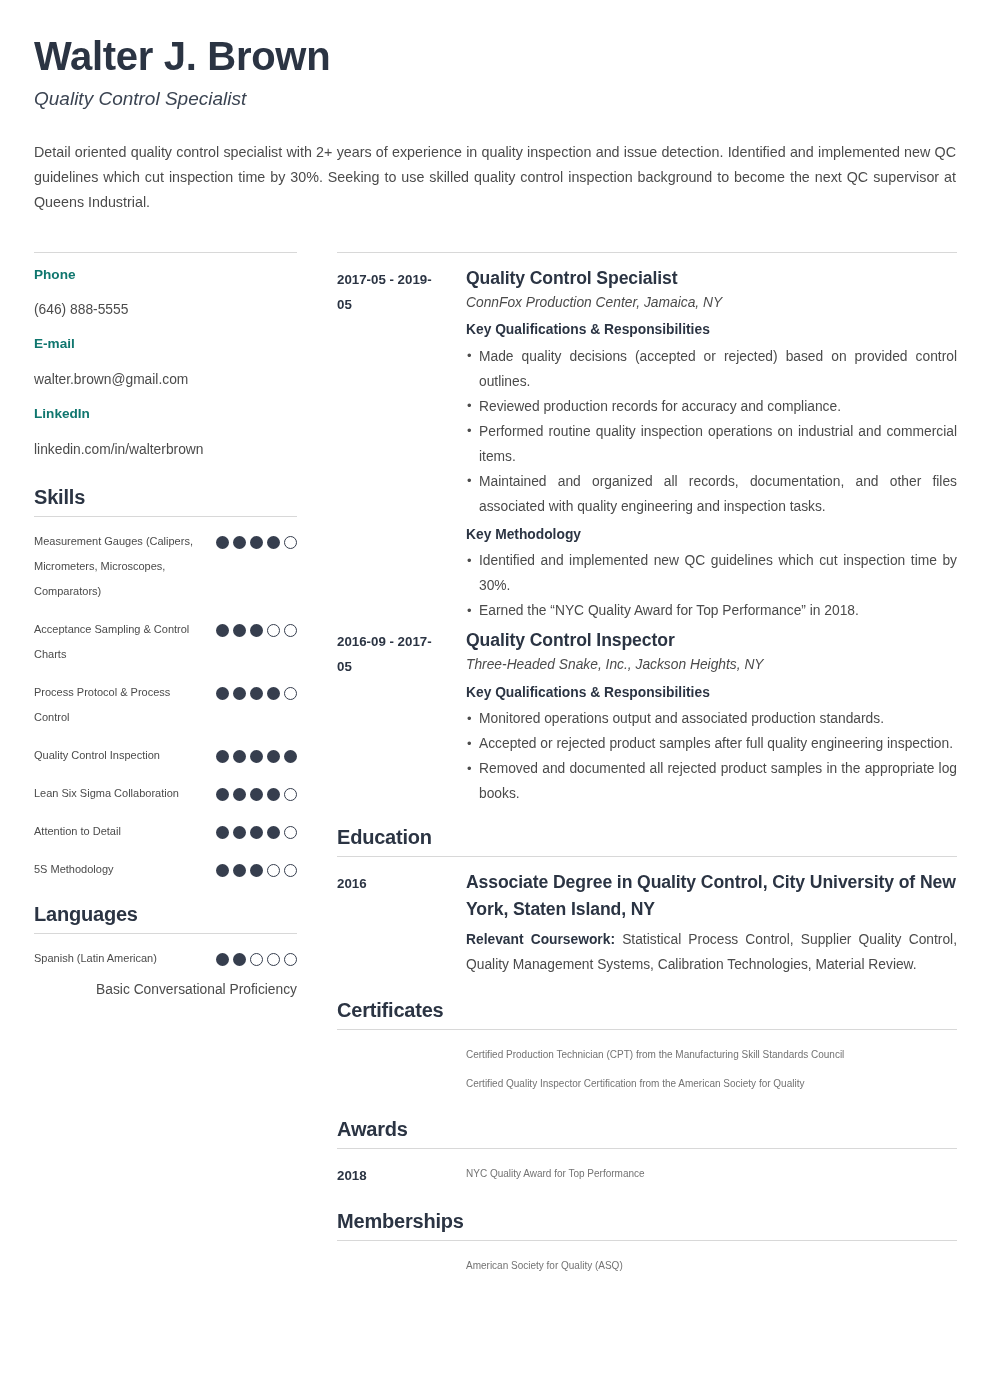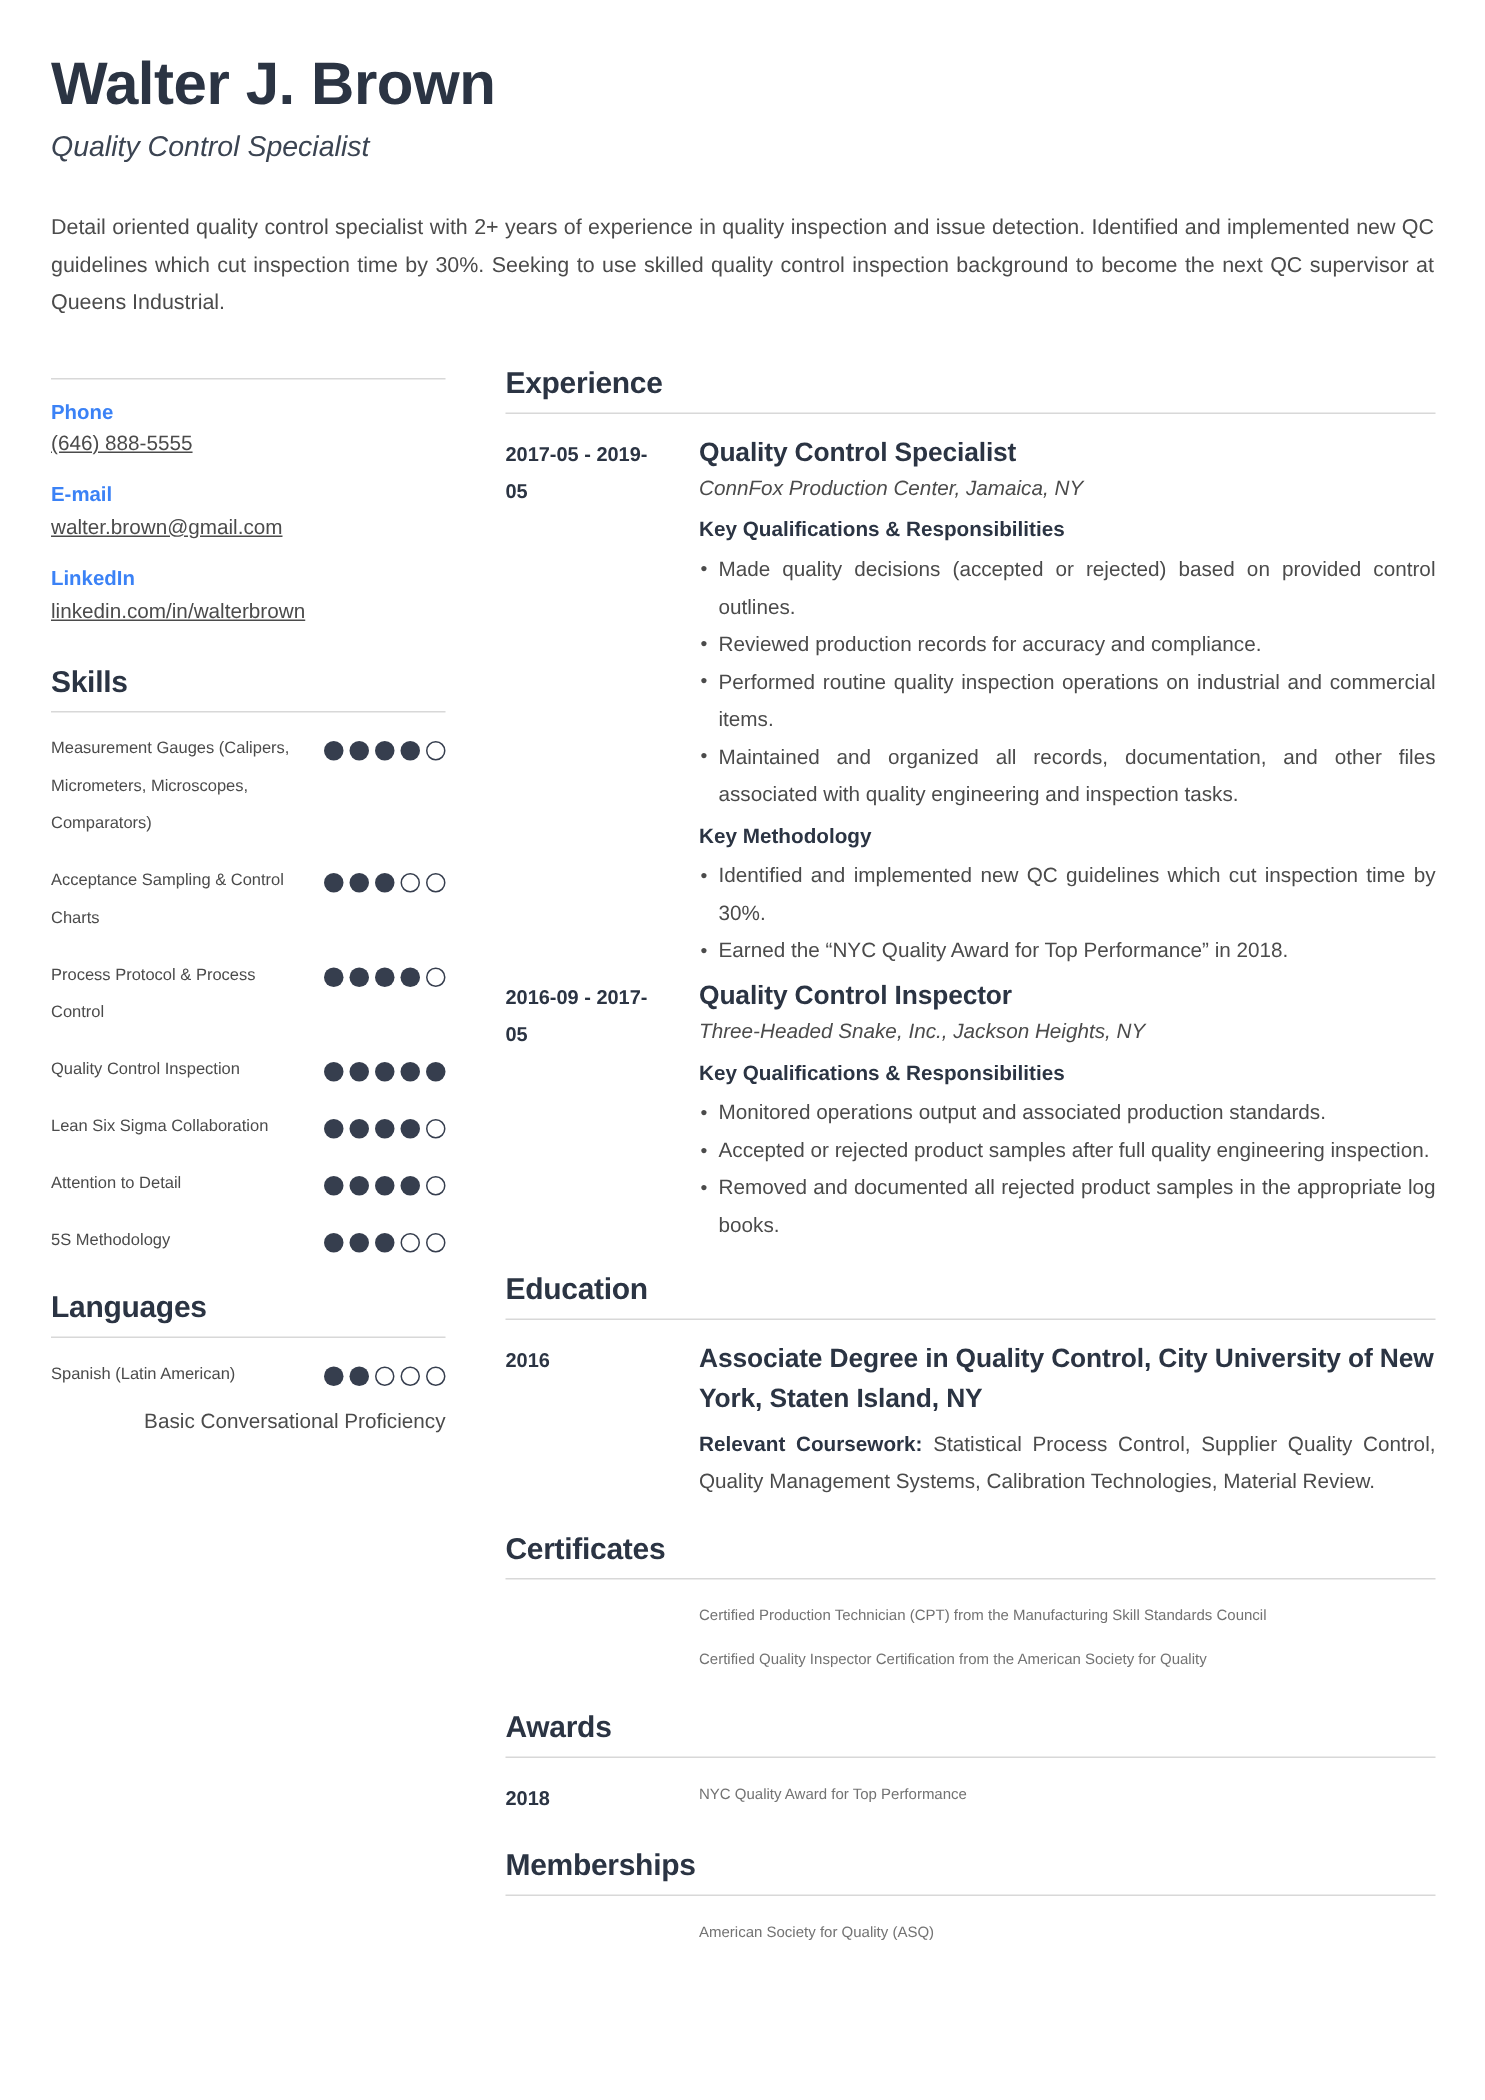--- a/index.html
+++ b/index.html
@@ -78,29 +78,28 @@
     border-bottom: 1px solid #d8d8d8;
     margin-top: 7px;
     margin-bottom: 12px;
   }
 
   
   .info-block { margin-bottom: 14px; }
   .info-label {
     font-size: 13.6px;
     font-weight: bold;
-    color: #3b82f6;
+    color: #0f766e;
     line-height: 1.5;
   }
   .info-value {
     font-size: 13.8px;
     color: #4b4b4b;
     line-height: 1.55;
-    margin-top: 0;
-    text-decoration: underline;
+    margin-top: 14px;
   }
 
   
   .skills-list { margin-top: 2px; }
 
   .skill-row {
     display: flex;
     justify-content: space-between;
     align-items: flex-start;
     margin-bottom: 13px;
@@ -348,21 +347,20 @@
           </div>
       </div>
 
     </div>
 
     <div class="col-gap"></div>
 
     <div class="col-right">
 
       <div class="section">
-        <div class="section-title">Experience</div>
         <div class="section-rule"></div>
         <div id="experience-list">
             <div class="entry">
               <div class="entry-date">2017-05 - 2019-05</div>
               <div class="entry-main">
                 <div class="entry-title">Quality Control Specialist</div>
                 <div class="entry-sub">ConnFox Production Center, Jamaica, NY</div>
                 <div class="bullets-heading">Key Qualifications &amp; Responsibilities</div>
                 <ul class="bullets">
                   <li>Made quality decisions (accepted or rejected) based on provided control outlines.</li>

